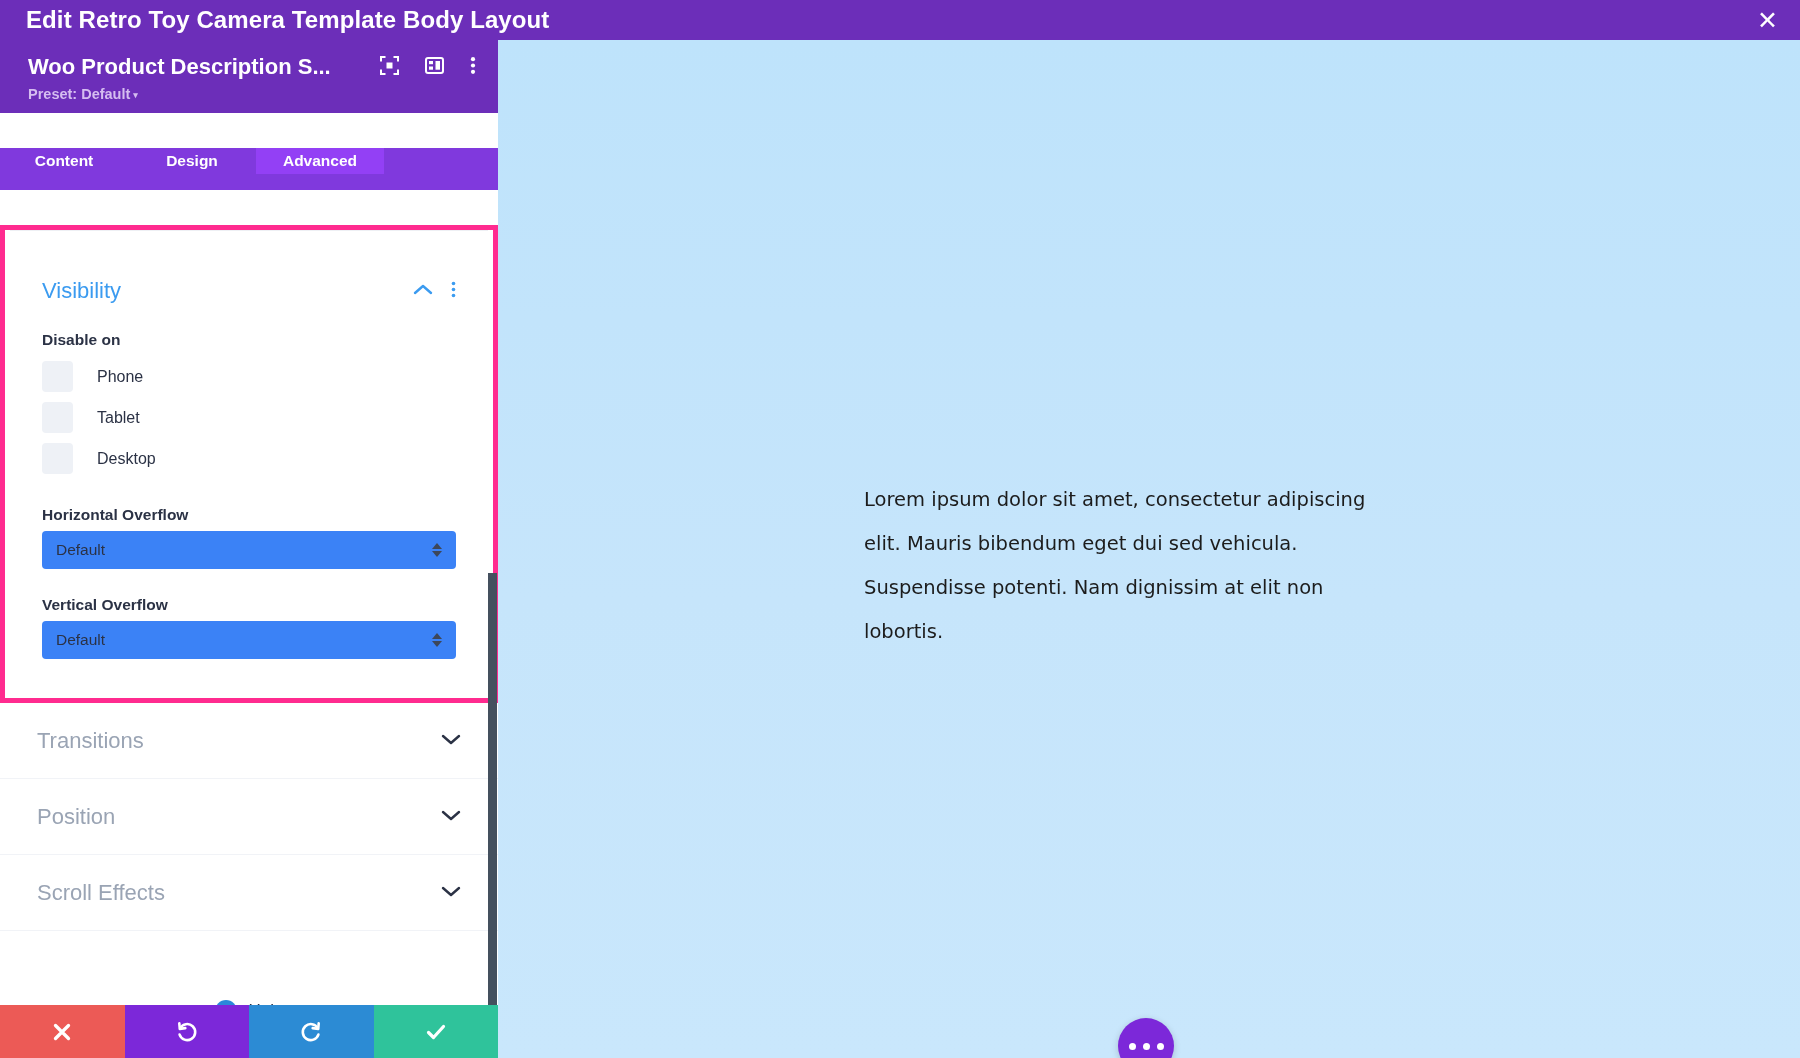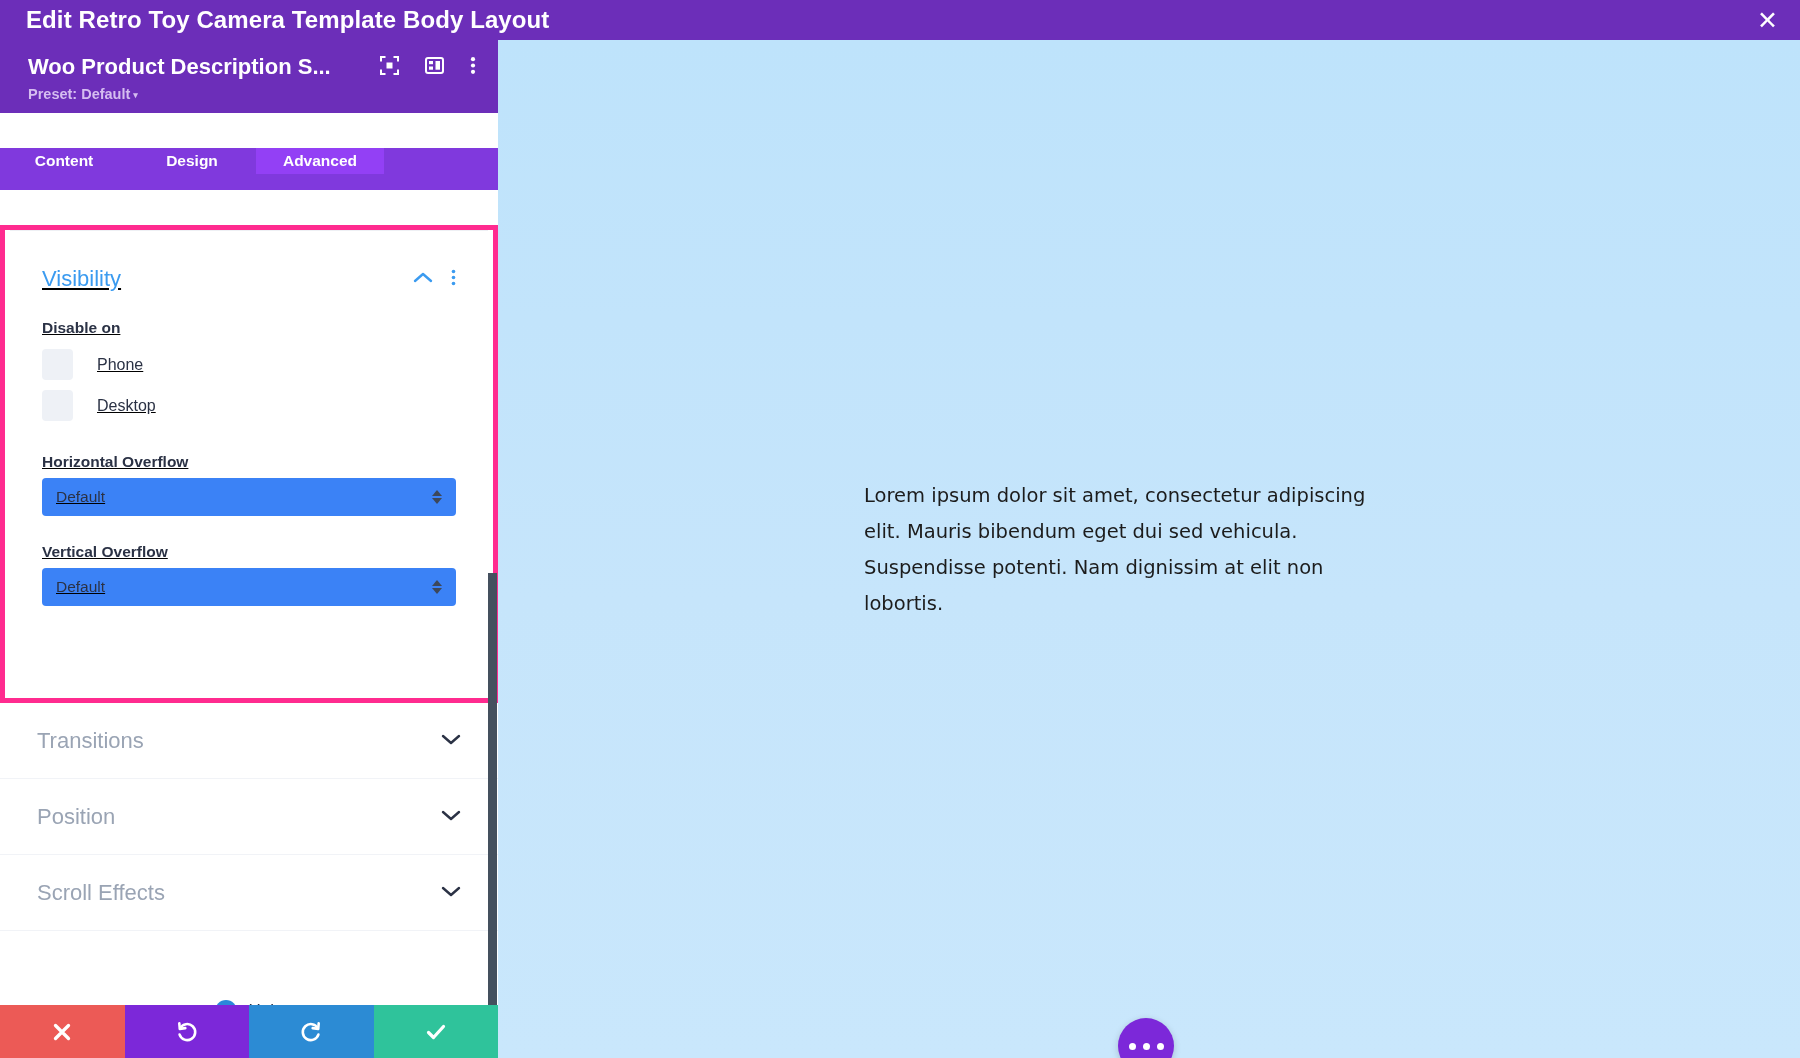--- a/index.html
+++ b/index.html
@@ -131,21 +131,21 @@
     background: #ffffff;
     z-index: 6;
   }
   #highlight .inner-top-line {
     position: absolute;
     left: 5px; right: 5px; top: 0;
     height: 1px;
     background: #eef0f4;
   }
 
-  .section-open-body { padding: 0 37px; text-decoration: underline; }
+  .section-open-body { padding: 12px 37px; }
 
   .toggle-title-row {
     display: flex;
     align-items: center;
     padding: 36px 0 0 0;
   }
   .toggle-title {
     color: #3b9bf0;
     font-size: 22px;
     font-weight: 400;
@@ -303,21 +303,21 @@
     width: 1302px; height: 1018px;
     background: linear-gradient(180deg, #bee3fb 0%, #c6e5fb 55%, #c9e7fc 100%);
     overflow: hidden;
   }
   #preview-text {
     position: absolute;
     left: 366px;
     top: 438px;
     width: 530px;
     font-size: 19.5px;
-    line-height: 36px;
+    line-height: 44px;
     color: #1c1c1c;
     font-family: "DejaVu Sans", sans-serif;
   }
   #fab {
     position: absolute;
     left: 620px;
     top: 978px;
     width: 56px; height: 56px;
     border-radius: 50%;
     background: #7c28d9;
@@ -413,20 +413,24 @@
         </div>
 
         <div class="field-label">Disable on</div>
 
         <div class="check-row">
           <div class="check-box"></div>
           <div class="check-label">Phone</div>
         </div>
         <div class="check-row">
           <div class="check-box"></div>
+          <div class="check-label">Tablet</div>
+        </div>
+        <div class="check-row">
+          <div class="check-box"></div>
           <div class="check-label">Desktop</div>
         </div>
 
         <div class="field-label">Horizontal Overflow</div>
         <div class="select-wrap">
           <span class="sel-value">Default</span>
           <span class="sel-arrows">
             <span class="tri tri-up"></span>
             <span class="tri tri-dn"></span>
           </span>

